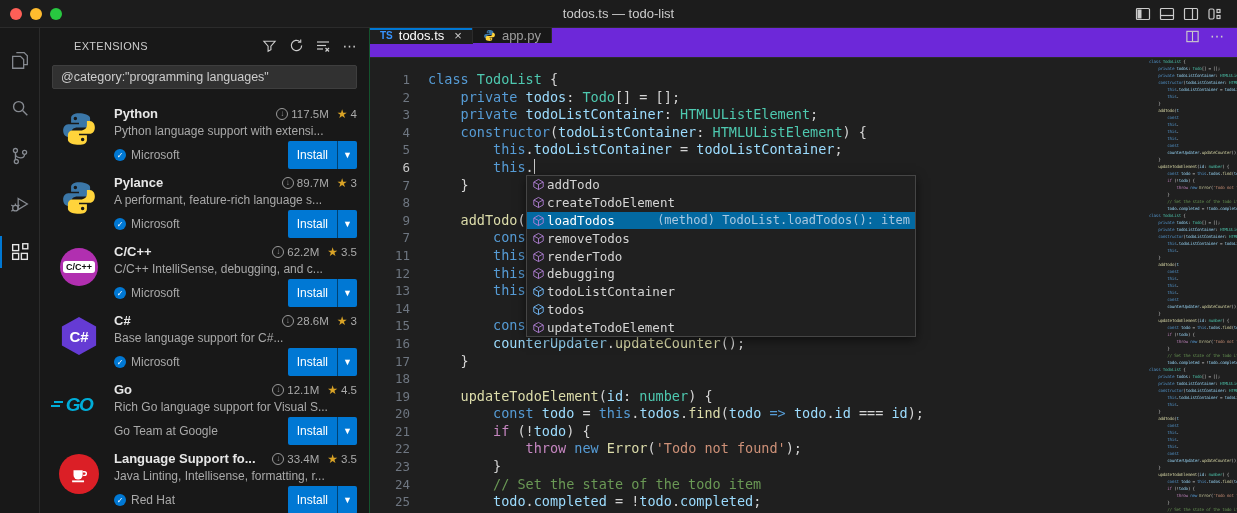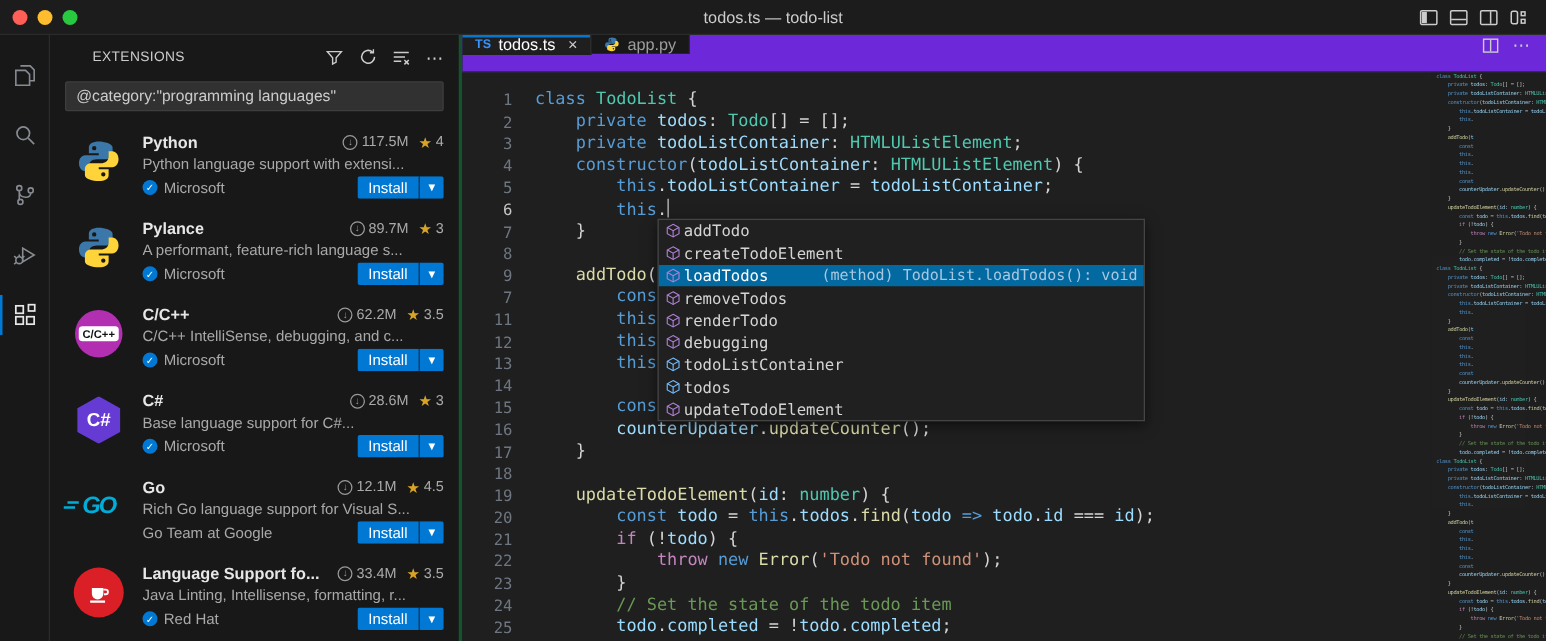--- a/index.html
+++ b/index.html
@@ -22,21 +22,21 @@
 
   
   .activitybar { width:40px; background:#181818; border-right:1px solid #2b2b2b; display:flex;
     flex-direction:column; align-items:center; padding-top:8px; flex:0 0 40px; }
   .act-item { width:40px; height:48px; display:flex; align-items:center; justify-content:center; position:relative; }
   .act-item svg { stroke:#868a91; }
   .act-item.active svg { stroke:#e7e7e7; }
   .act-item.active::before { content:""; position:absolute; left:0; top:8px; bottom:8px; width:2px; background:#0078d4; }
 
   
-  .sidebar { width:330px; background:#181818; border-right:3px solid #14532d; flex:0 0 330px;
+  .sidebar { width:330px; background:#181818; border-right:1px solid #14532d; flex:0 0 330px;
     display:flex; flex-direction:column; overflow:hidden; }
   .sb-head { height:35px; display:flex; align-items:center; padding:0 10px 0 34px; flex:0 0 35px; }
   .sb-title { font-size:11px; letter-spacing:.3px; color:#cccccc; }
   .sb-head-icons { margin-left:auto; display:flex; gap:9px; align-items:center; }
   .sb-head-icons .ic { width:18px; height:18px; display:flex; align-items:center; justify-content:center; color:#cccccc; }
   .searchbox { margin:2px 12px 8px 12px; height:24px; background:#313131; border:1px solid #3e3e3e;
     border-radius:2px; display:flex; align-items:center; flex:0 0 24px; }
   .searchbox input { background:transparent; border:0; outline:0; color:#cccccc; font-size:12.5px;
     font-family:"Liberation Sans",sans-serif; width:100%; padding:0 8px; }
   .ext-list { flex:1; overflow:hidden; }
@@ -46,21 +46,21 @@
   .ext-l1 { display:flex; align-items:center; font-size:13px; }
   .ext-name { font-weight:bold; color:#e7e7e7; white-space:nowrap; overflow:hidden; }
   .ext-meta { margin-left:auto; display:flex; align-items:center; gap:3px; font-size:11.5px; color:#aaaaaa; white-space:nowrap; }
   .dl-ic { width:12px; height:12px; border:1px solid #9a9a9a; border-radius:50%; display:inline-flex;
     align-items:center; justify-content:center; font-size:8px; color:#9a9a9a; line-height:1; }
   .star { color:#d9a326; font-size:12px; margin-left:5px; }
   .ext-desc { font-size:12px; color:#a9a9a9; margin-top:3px; white-space:nowrap; overflow:hidden; }
   .ext-l3 { display:flex; align-items:center; margin-top:3px; font-size:12px; color:#a9a9a9; }
   .vbadge { width:12px; height:12px; border-radius:50%; background:#0078d4; color:#fff; font-size:8px;
     display:inline-flex; align-items:center; justify-content:center; margin-right:5px; }
-  .install { margin-left:auto; display:flex; height:18px; border-radius:2px; overflow:hidden; }
+  .install { margin-left:auto; display:flex; height:28px; border-radius:2px; overflow:hidden; }
   .install .lbl { background:#0078d4; color:#fff; font-size:12px; padding:0 9px; display:flex; align-items:center; }
   .install .chev { background:#0078d4; border-left:1px solid rgba(0,0,0,.45); color:#fff; width:20px;
     display:flex; align-items:center; justify-content:center; font-size:9px; }
 
   
   .logo-cpp { width:38px; height:38px; border-radius:50%; background:#b12fb0; position:relative; display:flex; align-items:center; justify-content:center; }
   .logo-cpp i { background:#fff; border-radius:3px; padding:1px 3px; font-style:normal; font-weight:bold;
     font-size:9px; color:#111; font-family:"Liberation Sans",sans-serif; }
   .logo-cs { width:38px; height:38px; background:#653bd4; clip-path:polygon(50% 0,95% 25%,95% 75%,50% 100%,5% 75%,5% 25%);
     display:flex; align-items:center; justify-content:center; color:#fff; font-weight:bold; font-size:15px; }
@@ -545,21 +545,21 @@
   <div class="sg-row selected">
     <span class="sg-ic">
       <svg viewBox="0 0 16 16" width="13" height="13">
                   <g fill="none" stroke="#b180d7" stroke-width="1.1">
                     <path d="M8 1.8 13.8 5v6L8 14.2 2.2 11V5Z"></path>
                     <path d="M2.4 5 8 8l5.6-3M8 8v6.2"></path>
                   </g>
                 </svg>
     </span>
     <span>loadTodos</span>
-    <span class="sg-detail">(method) TodoList.loadTodos(): void</span>
+    <span class="sg-detail">(method) TodoList.loadTodos(): item</span>
   </div>
   <div class="sg-row">
     <span class="sg-ic">
       <svg viewBox="0 0 16 16" width="13" height="13">
                   <g fill="none" stroke="#b180d7" stroke-width="1.1">
                     <path d="M8 1.8 13.8 5v6L8 14.2 2.2 11V5Z"></path>
                     <path d="M2.4 5 8 8l5.6-3M8 8v6.2"></path>
                   </g>
                 </svg>
     </span>

